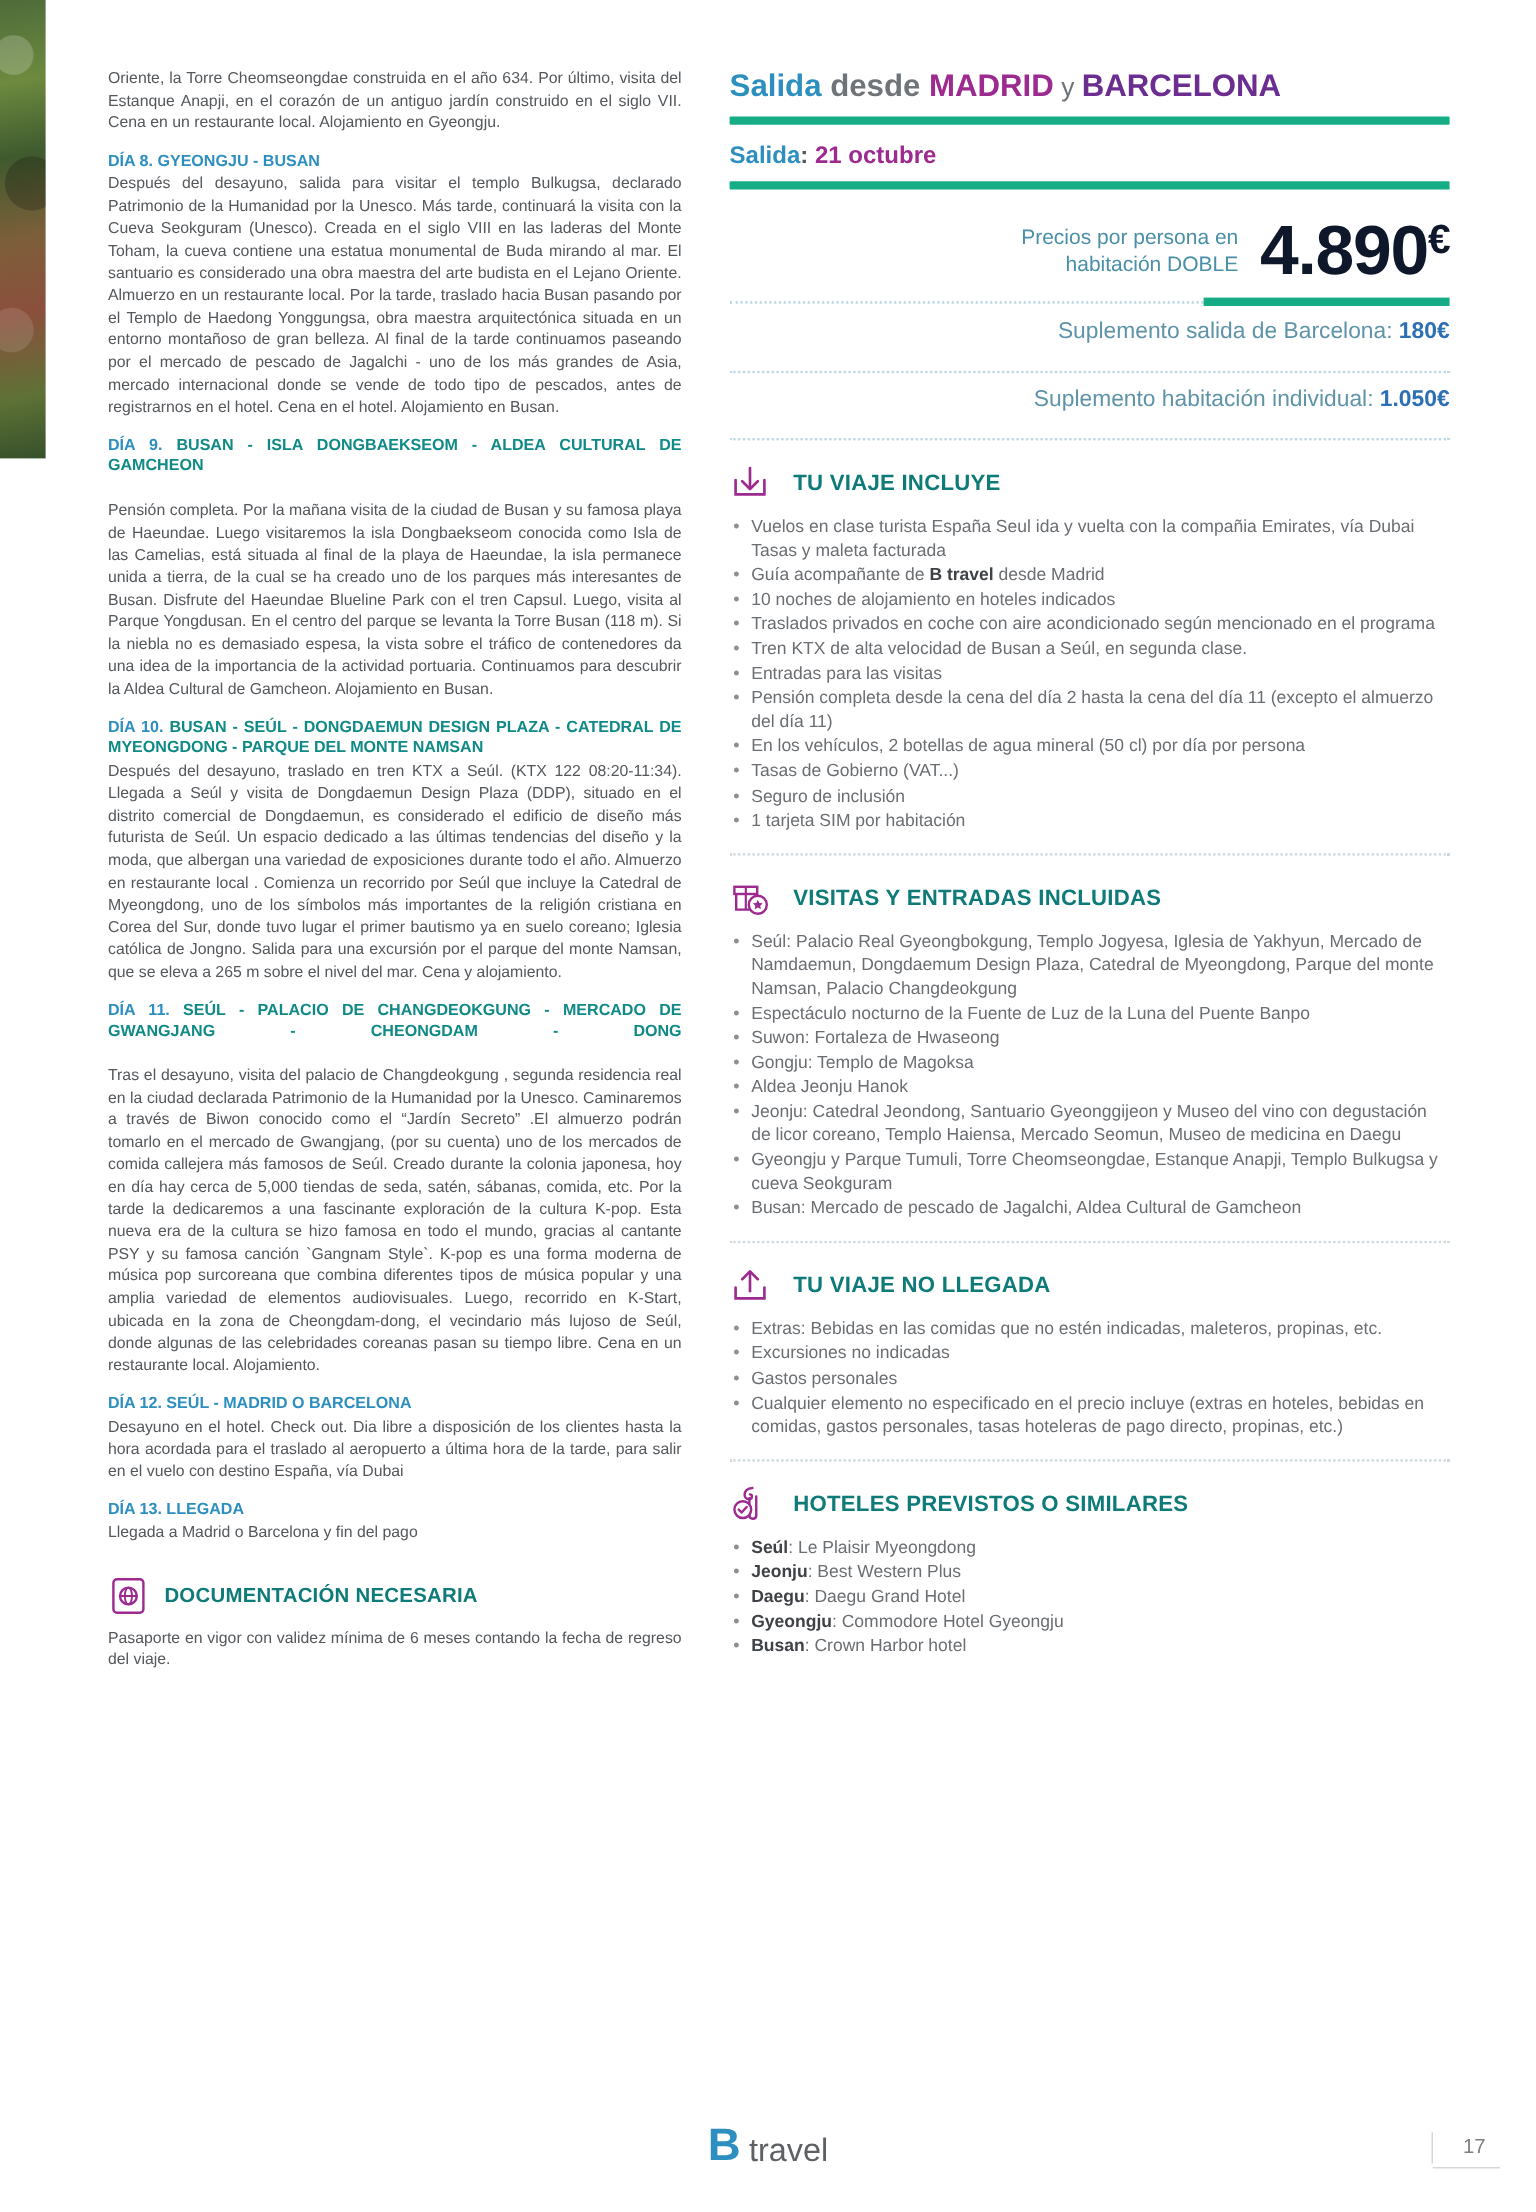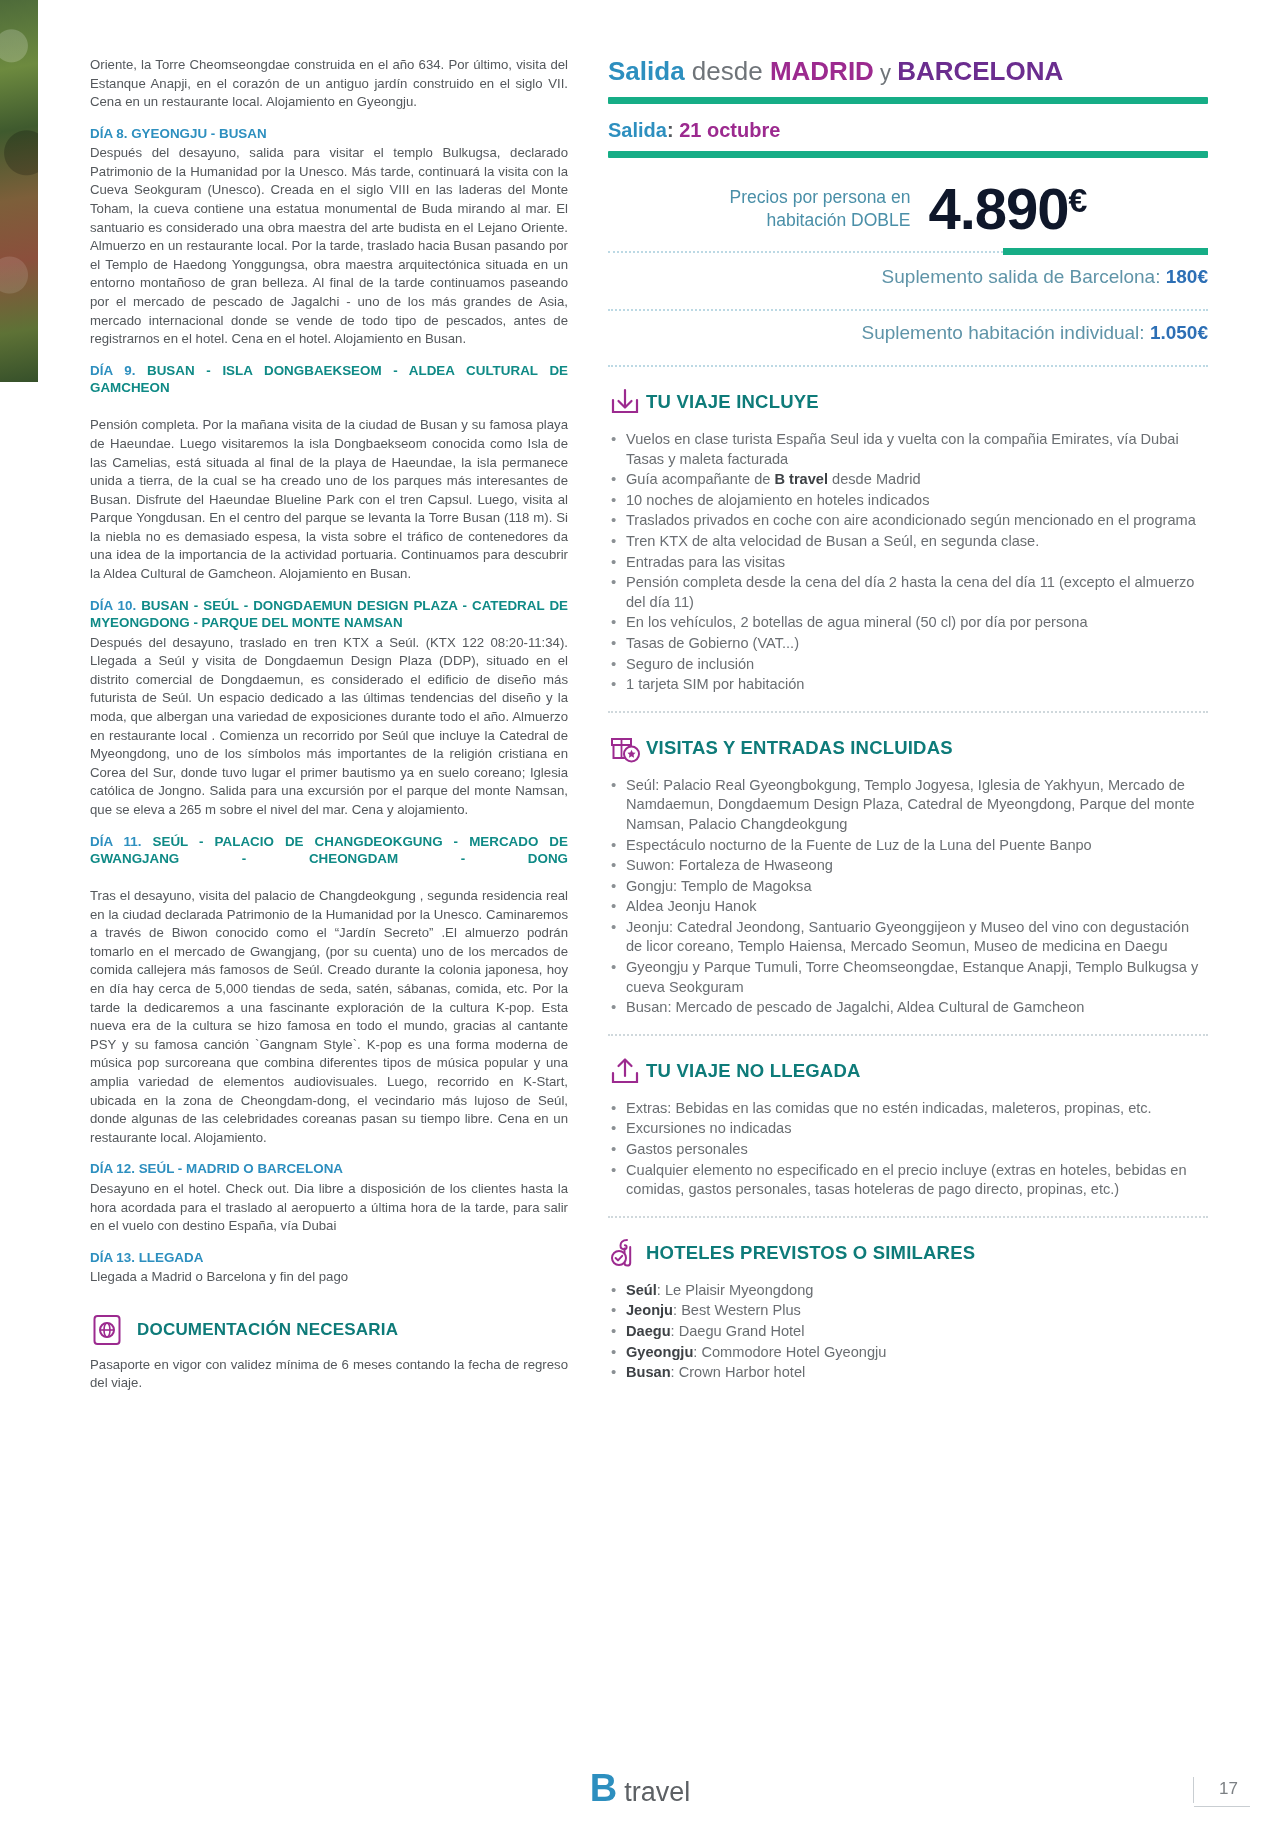--- a/index.html
+++ b/index.html
@@ -48,36 +48,36 @@
   .day-head.teal .daynum{color:#2d8fbf;}
   .day-head-sp{ text-align:justify; }
   .day-head-sp:after{content:"";display:inline-block;width:100%;}
 
   
   .salida-title{
     font-size:26px;line-height:30px;font-weight:bold;margin:0;
     white-space:nowrap;
   }
   .salida-title .s1{color:#2d8fbf;}
-  .salida-title .s2{color:#6f7479;font-weight:normal;}
+  .salida-title .s2{color:#6f7479;font-weight:bold;}
   .salida-title .s3{color:#9c2a8f;}
   .salida-title .s4{color:#6f7479;font-weight:normal;font-size:22px;}
   .salida-title .s5{color:#6b2d8f;}
 
   .rule-green{height:7px;background:#16ad86;margin:9px 0 0 0;border-radius:1px;}
 
   .salida-date{
     font-size:20px;line-height:24px;font-weight:bold;margin:14px 0 0 0;
   }
   .salida-date .lbl{color:#2d8fbf;}
   .salida-date .colon{color:#54585c;font-weight:bold;}
   .salida-date .val{color:#9c2a8f;}
 
   .price-row{
-    display:flex;align-items:center;justify-content:center;
+    display:flex;align-items:center;justify-content:flex-end;
     margin-top:22px;gap:18px;
   }
   .price-label{
     font-size:17.5px;line-height:23px;color:#4a8fa8;text-align:right;
     flex:0 0 auto;max-width:250px;
   }
   .price-big{
     font-size:58px;line-height:58px;font-weight:bold;color:#0f172a;
     letter-spacing:-1px;white-space:nowrap;
   }
@@ -88,21 +88,21 @@
   }
 
   .supl{
     font-size:19px;line-height:26px;color:#5f94a8;text-align:right;margin-top:9px;
   }
   .supl b{color:#2d6fb5;font-weight:bold;}
 
   
   .sect{margin-top:18px;}
   .sect-head{
-    display:flex;align-items:center;gap:4px;margin-bottom:11px;
+    display:flex;align-items:center;gap:19px;margin-bottom:11px;
   }
   .sect-icon{width:34px;height:34px;flex:0 0 34px;}
   .sect-title{
     font-size:18.5px;font-weight:bold;color:#0e7b79;letter-spacing:.2px;
     white-space:nowrap;
   }
 
   ul.blist{margin:0;padding:0;list-style:none;}
   ul.blist li{
     position:relative;padding-left:18px;

